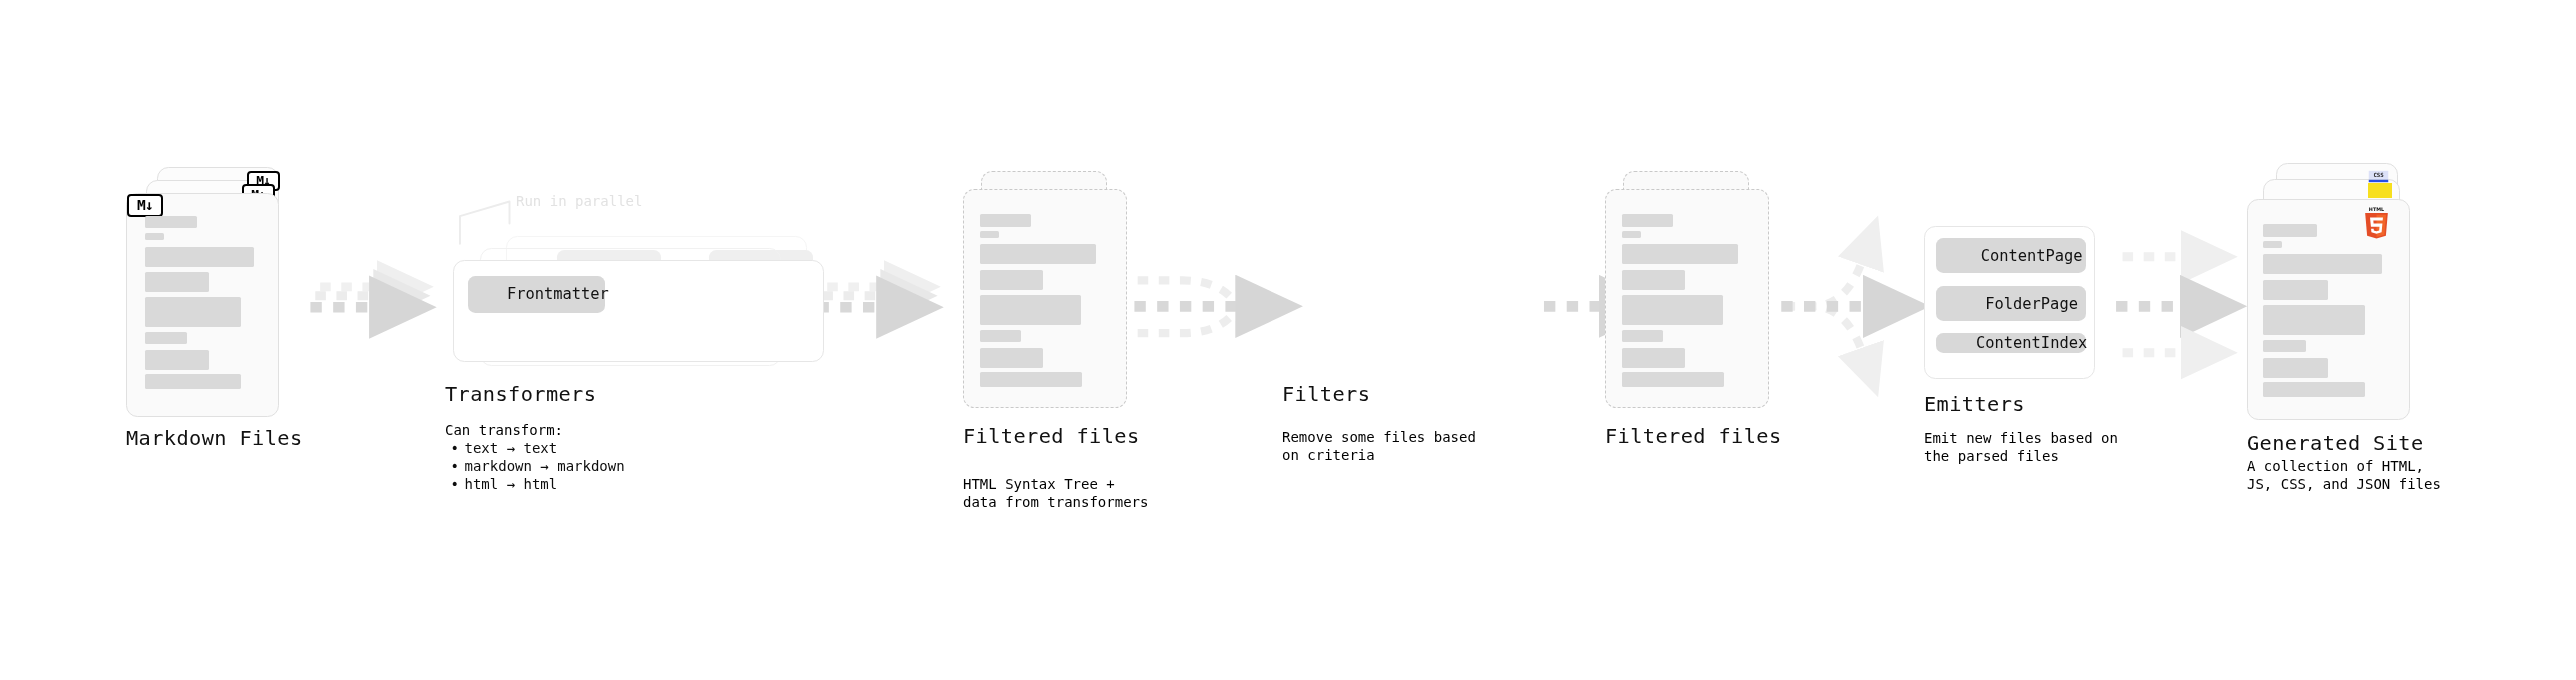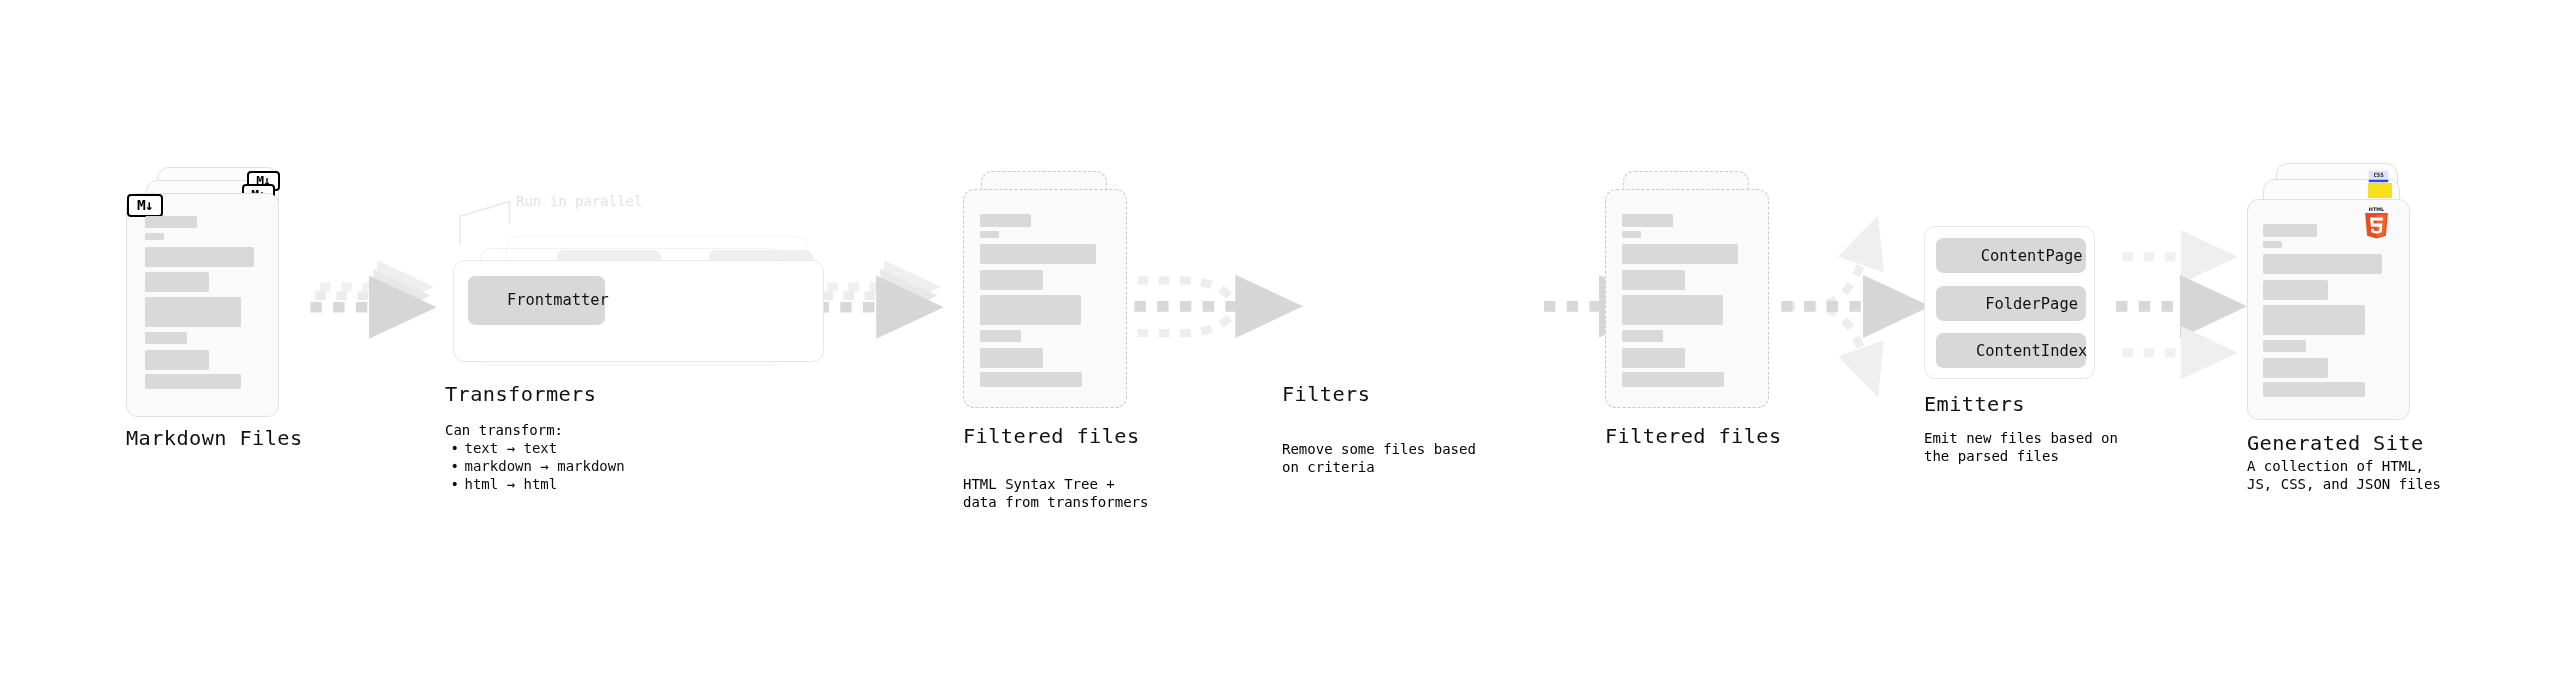--- a/index.html
+++ b/index.html
@@ -161,21 +161,21 @@
       <div class="chip g3" style="left:50px;top:13px;width:104px;height:50px;"></div>
       <div class="chip g3" style="left:202px;top:13px;width:104px;height:50px;"></div>
     </div>
 
     <div class="plugin-box ghost2" style="left:37px;top:53px;width:301px;height:118px;">
       <div class="chip g2" style="left:32.5px;top:16.3px;width:114px;height:54px;"></div>
       <div class="chip g2" style="left:189px;top:16.3px;width:114px;height:54px;"></div>
     </div>
 
     <div class="plugin-box" style="left:9.8px;top:65px;width:371px;height:102px;">
-      <div class="chip" style="left:14.6px;top:14.6px;width:137px;height:49px;">Frontmatter</div>
+      <div class="chip" style="left:14.6px;top:14.6px;width:137px;height:37px;">Frontmatter</div>
     </div>
   </div>
 
   <div class="title" style="left:445px;top:382px;">Transformers</div>
 
   <div class="sub" style="left:445px;top:421px;">Can transform:</div>
 
   <ul style="position:absolute;left:445px;top:439px;margin:0;padding-left:19.5px;
              font-size:14px;line-height:18px;list-style:none;">
     <li style="position:relative;">
@@ -207,21 +207,21 @@
   </div>
 
   <div class="title" style="left:963px;top:424px;">Filtered files</div>
 
   <div class="sub" style="left:963px;top:475px;">HTML Syntax Tree +
 data from transformers</div>
 
 
   <div class="title" style="left:1282px;top:382px;">Filters</div>
 
-  <div class="sub" style="left:1282px;top:440px;">Remove some files based
+  <div class="sub" style="left:1282px;top:428px;">Remove some files based
 on criteria</div>
 
   <div class="doc-stack" style="left:1605px;top:171px;width:187px;height:260px;">
     <div class="doc-card dashed" style="left:18px;top:0px;width:126px;height:32.5px;"></div>
     <div class="doc-card dashed" style="left:0px;top:18px;width:164px;height:219px;">
       <div class="skel" style="left:16.3px;top:24.4px;width:51px;height:12.2px;"></div>
       <div class="skel" style="left:16.3px;top:41px;width:18.7px;height:6.5px;"></div>
       <div class="skel" style="left:16.3px;top:54px;width:116px;height:19.5px;"></div>
       <div class="skel" style="left:16.3px;top:80px;width:63px;height:19.5px;"></div>
       <div class="skel" style="left:16.3px;top:105px;width:101px;height:30px;"></div>
@@ -229,21 +229,21 @@
       <div class="skel" style="left:16.3px;top:158px;width:63px;height:19.5px;"></div>
       <div class="skel" style="left:16.3px;top:182px;width:102px;height:14.6px;"></div>
     </div>
   </div>
 
   <div class="title" style="left:1605px;top:424px;">Filtered files</div>
 
   <div class="plugin-box" style="left:1924px;top:226px;width:171px;height:153px;">
     <div class="chip" style="left:10.6px;top:11.4px;width:150px;height:35px;">ContentPage</div>
     <div class="chip" style="left:10.6px;top:59px;width:150px;height:35px;">FolderPage</div>
-    <div class="chip" style="left:10.6px;top:106px;width:150px;height:35px;text-align:right;">ContentIndex</div>
+    <div class="chip" style="left:10.6px;top:106px;width:150px;height:20px;text-align:right;">ContentIndex</div>
   </div>
 
   <div class="title" style="left:1924px;top:392px;">Emitters</div>
 
   <div class="sub" style="left:1924px;top:429px;">Emit new files based on
 the parsed files</div>
 
   <div class="doc-stack" style="left:2247px;top:163px;width:203px;height:268px;">
 
     <div class="doc-card ghost" style="left:29px;top:0px;width:122px;height:32.5px;"></div>

